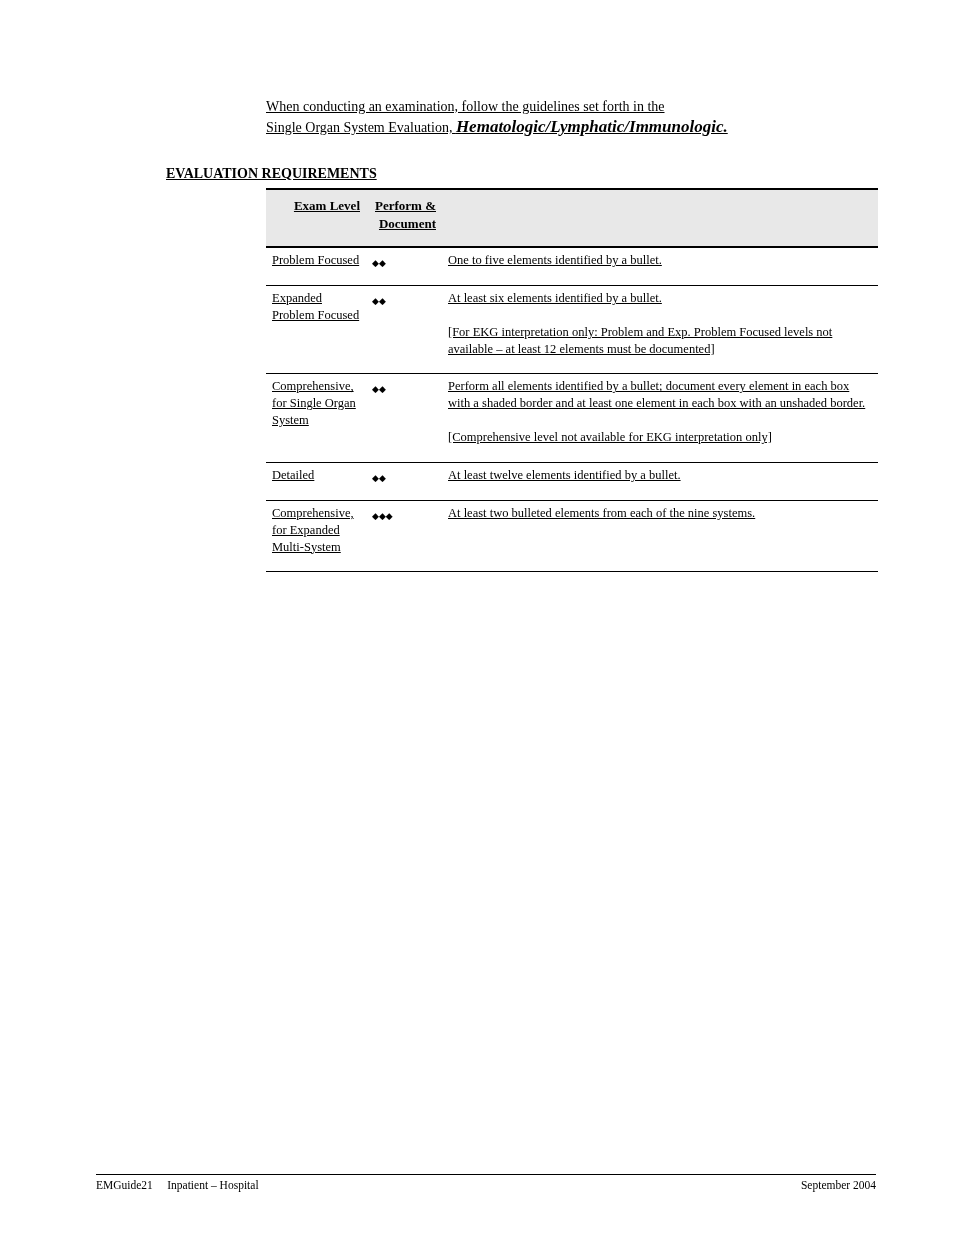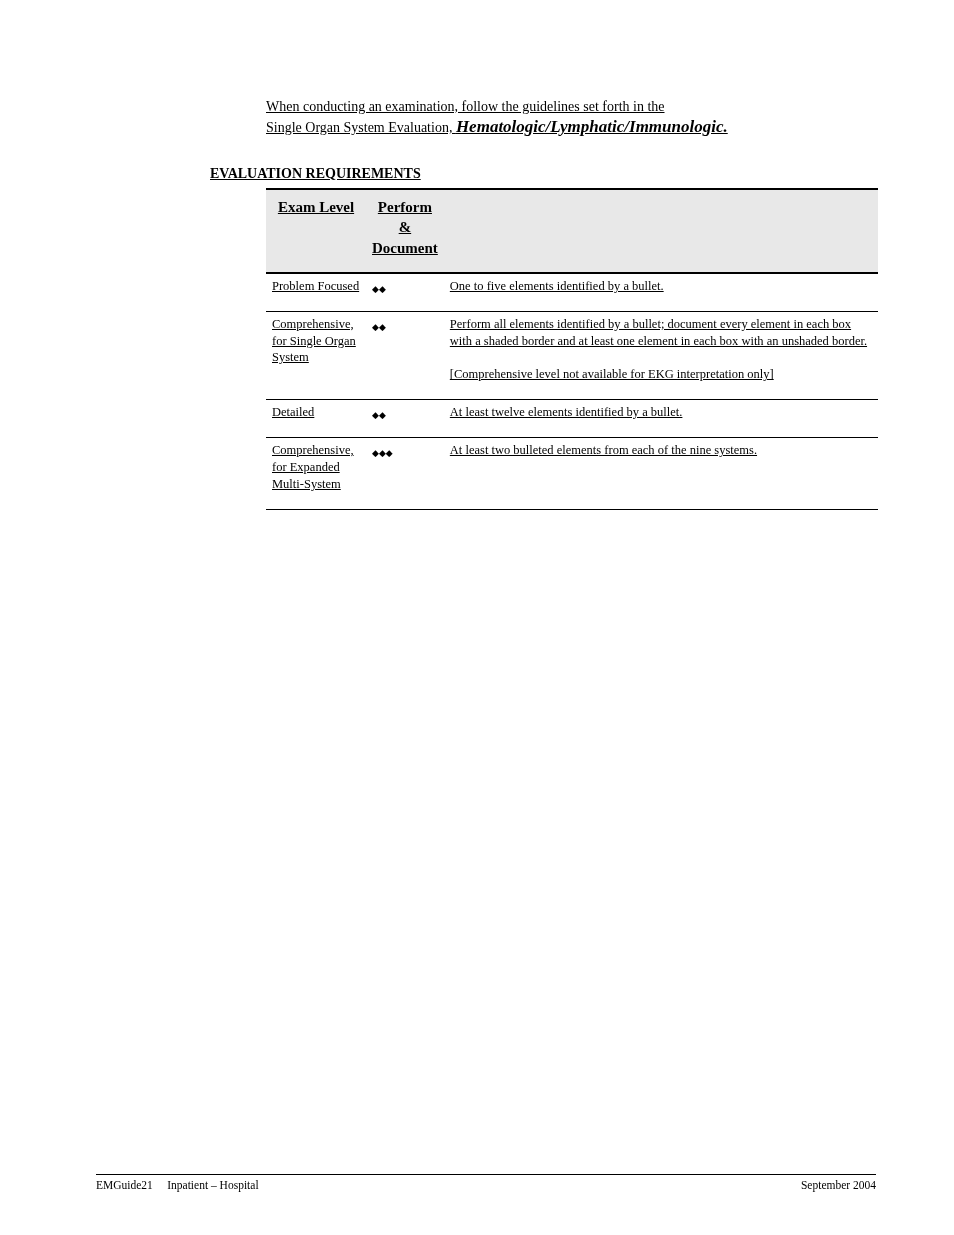--- a/index.html
+++ b/index.html
@@ -30,40 +30,40 @@
     line-height: 1.5;
     display: inline;
   }
   .intro-line2b {
     font-size: 17px;
     font-weight: bold;
     font-style: italic;
     display: inline;
   }
   .table-title {
-    margin-left: 114px;
+    margin-left: 70px;
     font-size: 14px;
     font-weight: bold;
     margin-bottom: 6px;
   }
   table.exam {
     margin-left: 170px;
     width: 612px; 
     border-collapse: collapse;
     font-size: 12.5px;
     line-height: 1.35;
   }
   table.exam th {
     background: #e8e8e8;
-    text-align: center;
+    text-align: right;
     font-weight: bold;
     padding: 7px 6px 14px 6px;
     border-top: 2px solid #000;
     border-bottom: 2.5px solid #000;
-    font-size: 15px;
+    font-size: 13px;
     vertical-align: top;
   }
   table.exam th.c1 { width: 88px; }
   table.exam th.c2 { width: 64px; }
   table.exam td {
     vertical-align: top;
     padding: 4px 6px 16px 6px;
     border-bottom: 1px solid #000;
   }
   tr.lastrow td {
@@ -121,20 +121,25 @@
         <th></th>
       </tr>
     </thead>
     <tbody>
         <tr>
           <td>Problem Focused</td>
           <td><span class="diamonds">◆◆</span></td>
           <td>One to five elements identified by a bullet.</td>
         </tr>
         <tr>
+          <td>Expanded Problem Focused</td>
+          <td><span class="diamonds">◆◆</span></td>
+          <td>At least six elements identified by a bullet.<br><br>[For EKG interpretation only: Problem and Exp. Problem Focused levels not available – at least 12 elements must be documented]</td>
+        </tr>
+        <tr>
           <td>Comprehensive, for Single Organ System</td>
           <td><span class="diamonds">◆◆</span></td>
           <td>Perform all elements identified by a bullet; document every element in each box with a shaded border and at least one element in each box with an unshaded border.<br><br>[Comprehensive level not available for EKG interpretation only]</td>
         </tr>
         <tr>
           <td>Detailed</td>
           <td><span class="diamonds">◆◆</span></td>
           <td>At least twelve elements identified by a bullet.</td>
         </tr>
         <tr>

